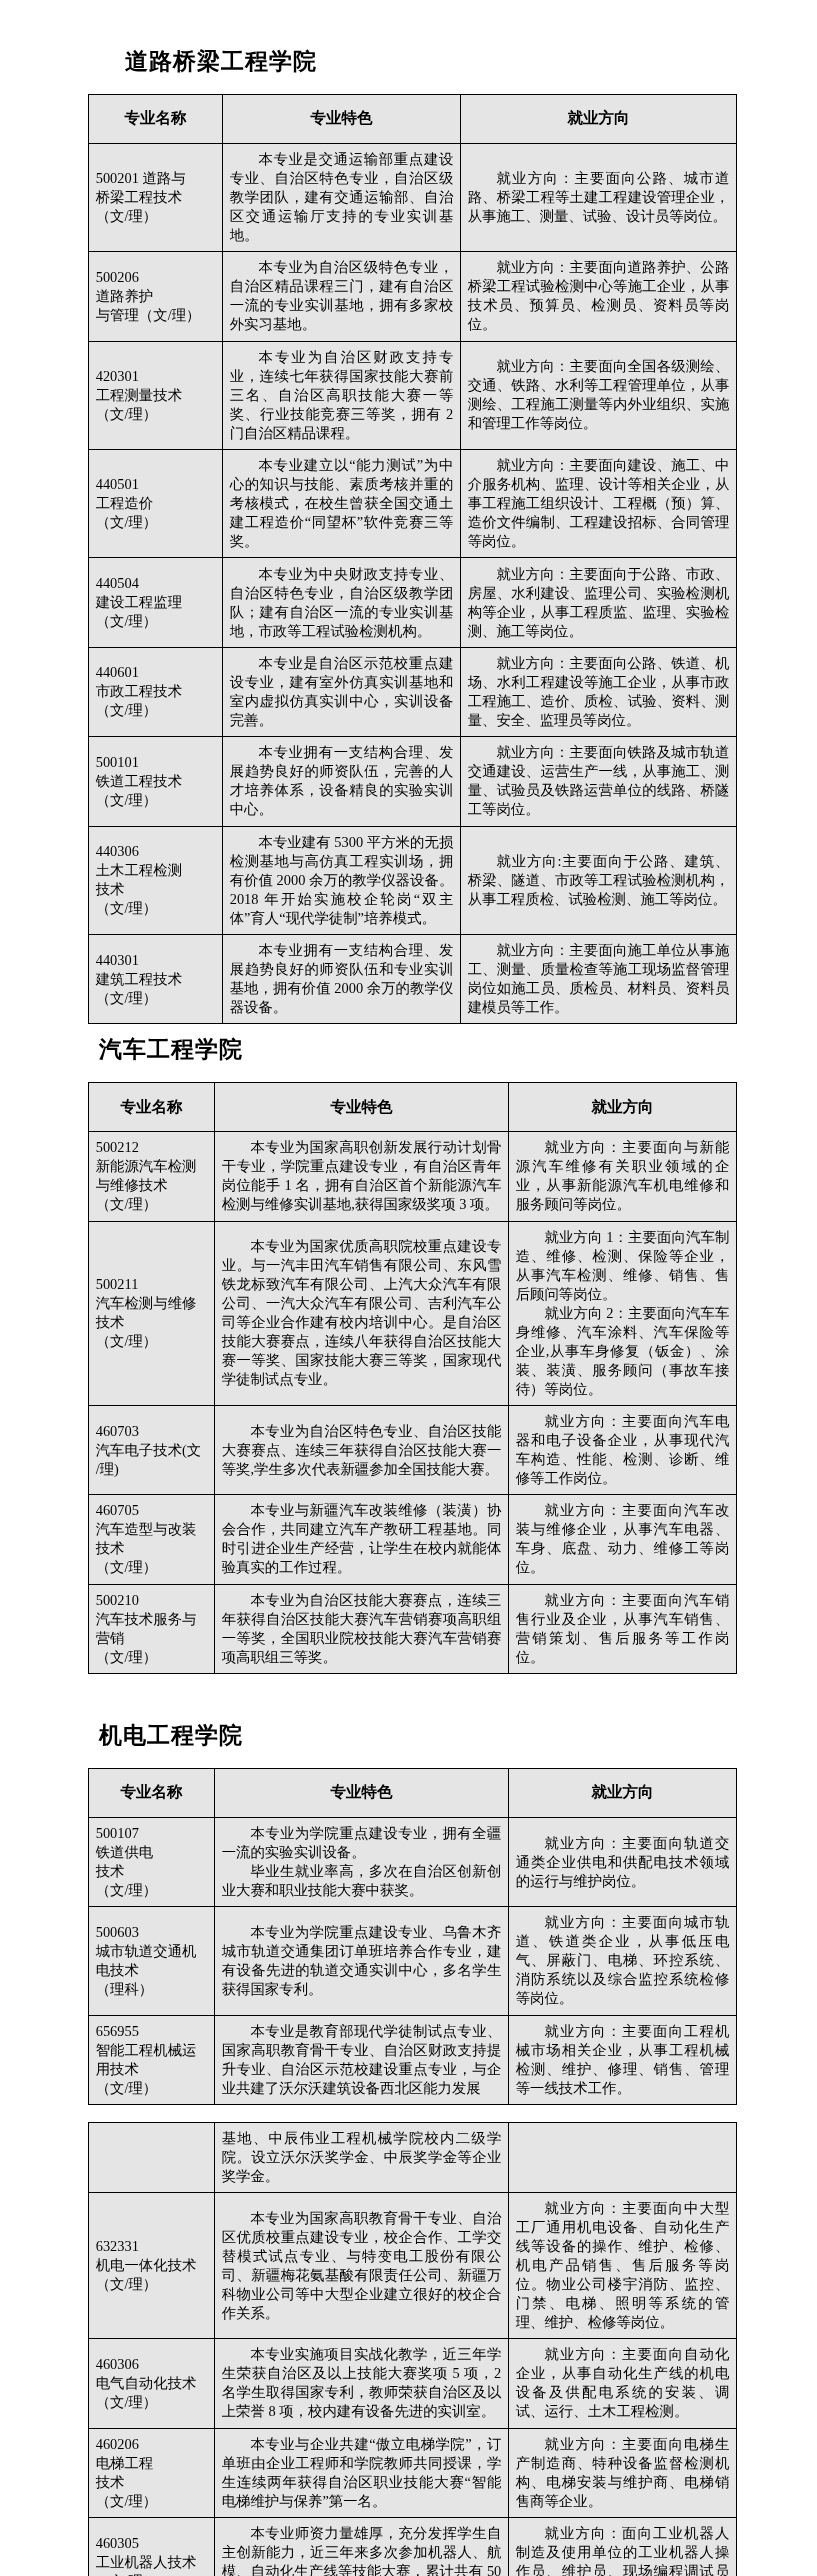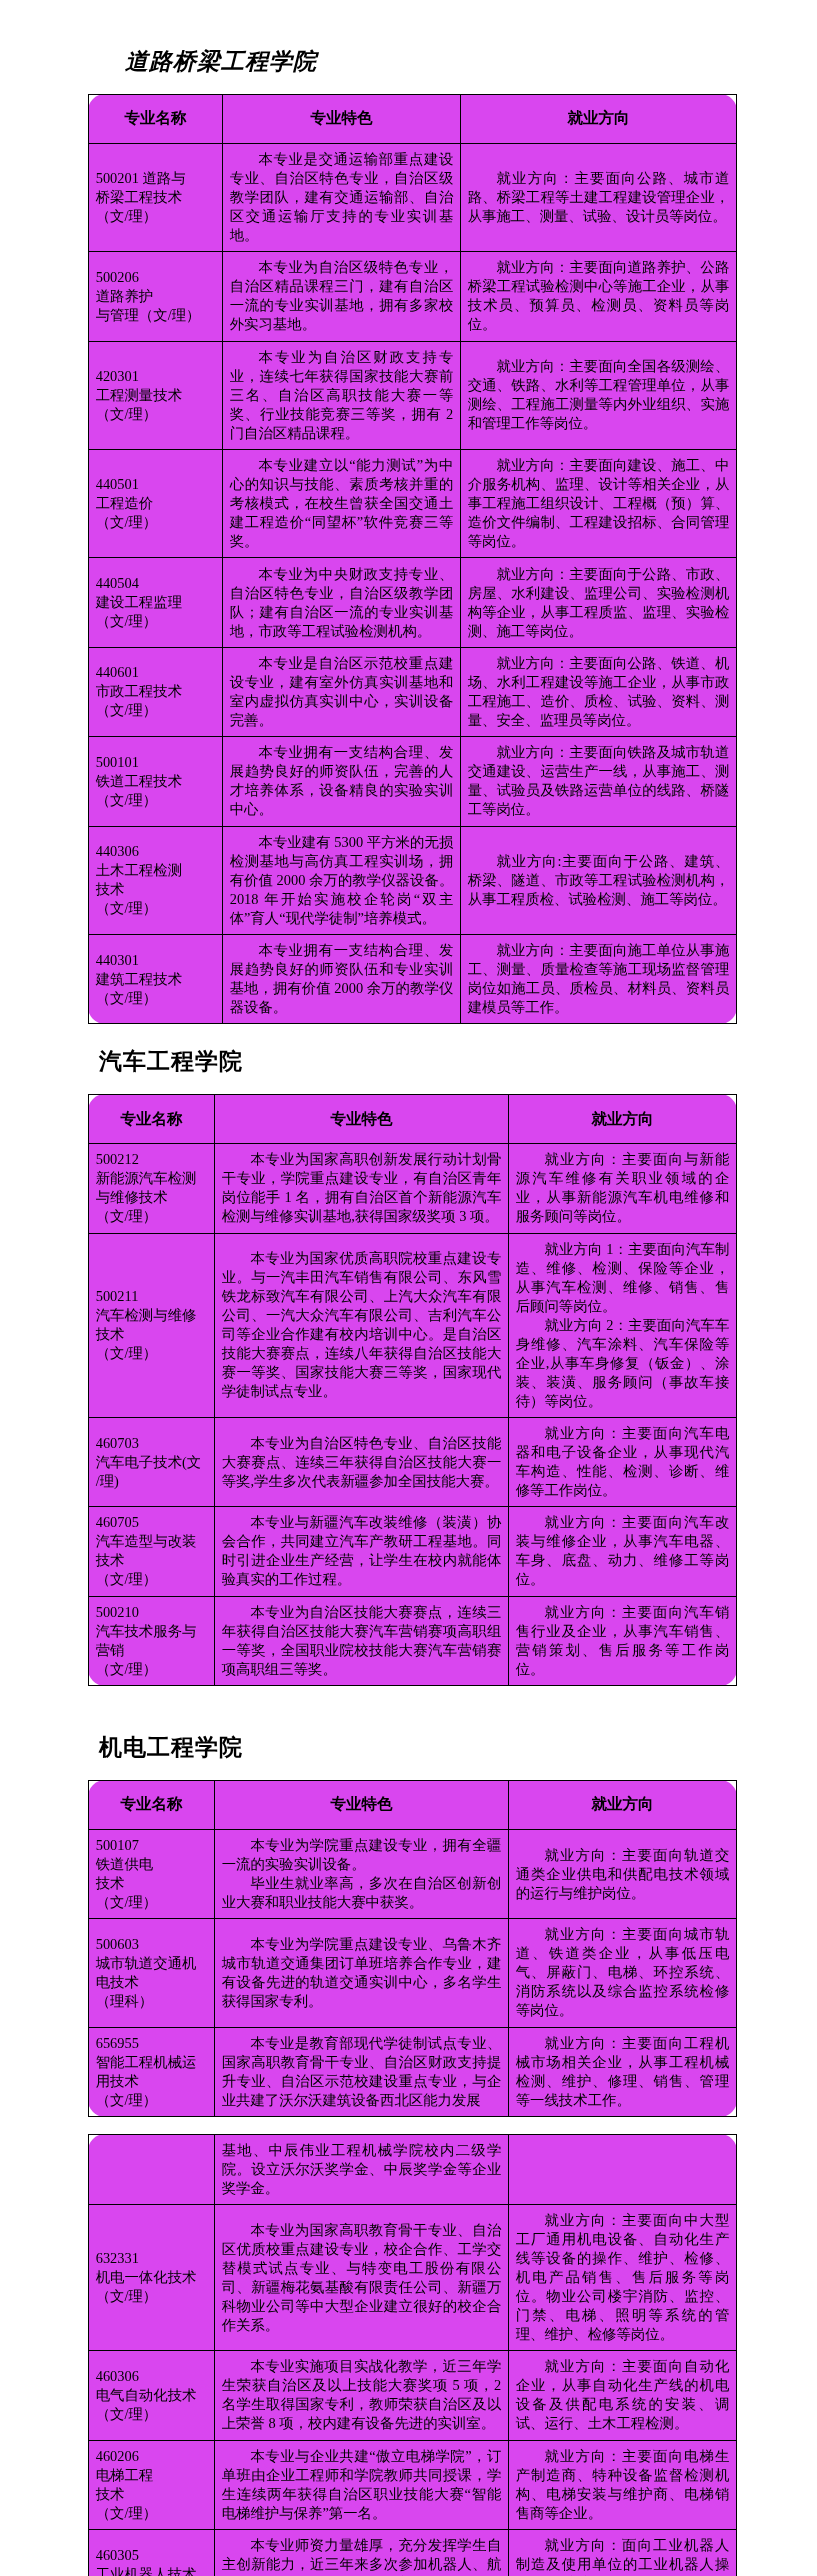--- a/index.html
+++ b/index.html
@@ -7,37 +7,36 @@
     width: 818px;
     min-height: 3689px;
     box-sizing: border-box;
     background: #ffffff;
     color: #000000;
     font-family: "Liberation Serif", serif;
     padding: 49px 0 20.6px 0;
   }
   .doc-section { margin: 0; }
   .doc-section + .doc-section { margin-top: 49px; }
-  .doc-section.sec-1 { margin-top: 25px; }
+  .doc-section.sec-1 { margin-top: 13px; }
   .section-title {
     font-family: "Liberation Sans", sans-serif;
     font-size: 23px;
     line-height: 1.1;
     font-weight: 700;
     margin: 0 0 19.6px 99px;
     letter-spacing: 1px;
   }
-  .doc-section.sec-0 .section-title { margin-left: 125px; font-style: italic; }
+  .doc-section.sec-0 .section-title { margin-left: 125px; }
   table.majors-table {
     border-collapse: collapse;
     table-layout: fixed;
     width: 648px;
     margin-left: 88px;
-    background: #d946ef;
-    border-radius: 17px;
+    background: #e5e5e5;
   }
   table.majors-table + table.majors-table { margin-top: 16.5px; }
   .majors-table th, .majors-table td {
     border: 1px solid #000000;
     vertical-align: middle;
     box-sizing: border-box;
   }
   .majors-table th {
     font-family: "Liberation Sans", sans-serif;
     font-size: 15.5px;

